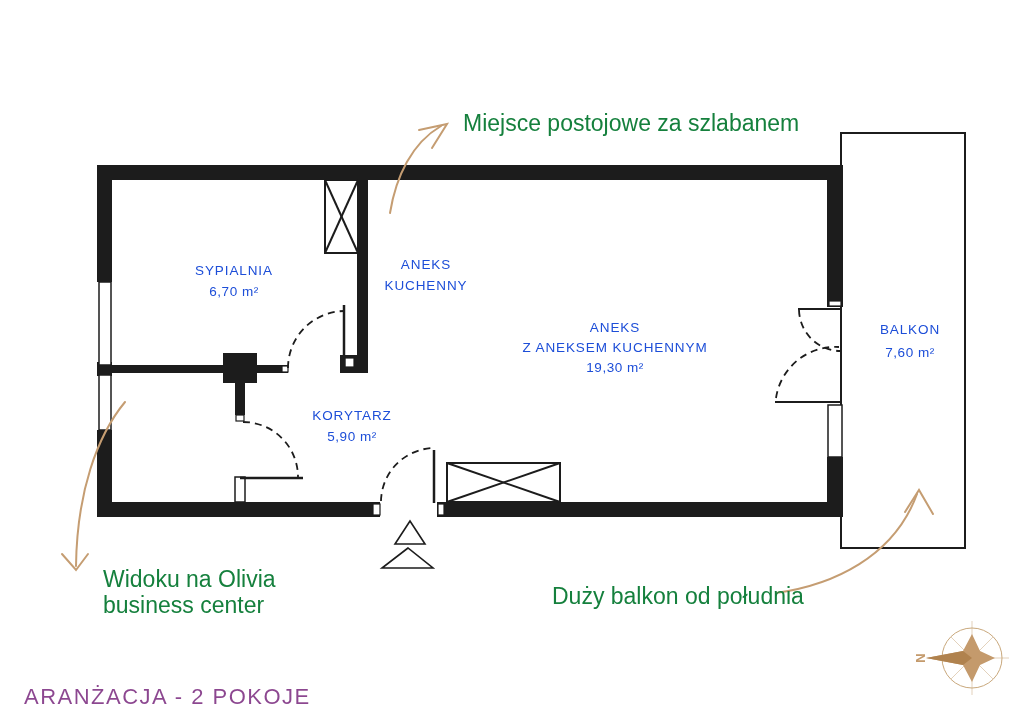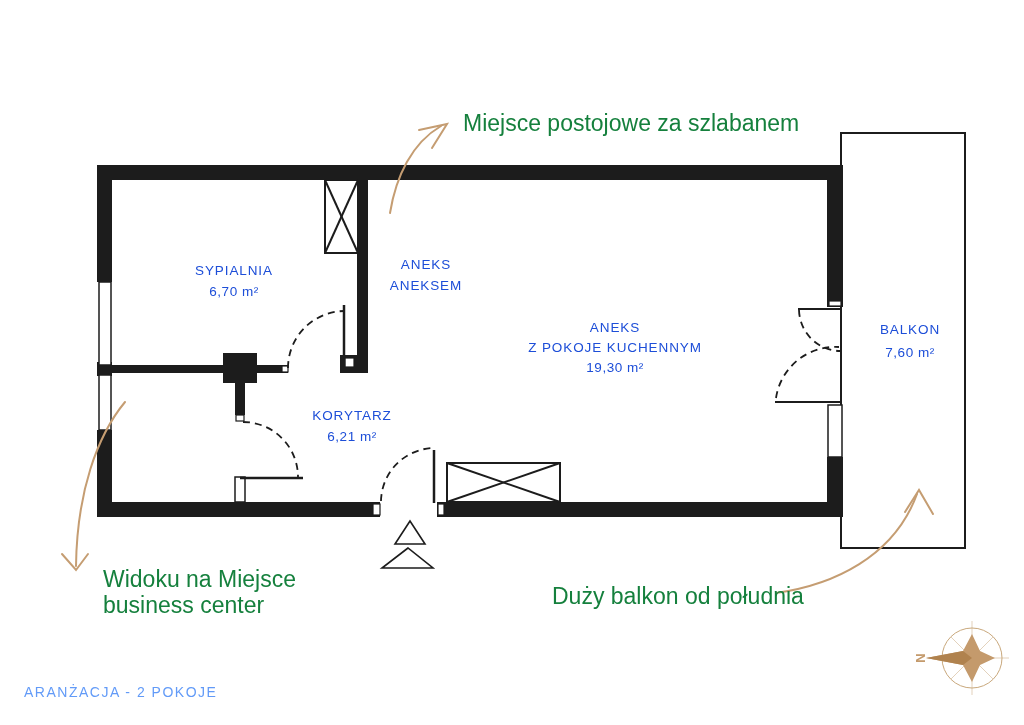--- a/index.html
+++ b/index.html
@@ -12,22 +12,22 @@
     position:absolute;text-align:center;color:#1d4ed8;
     font-size:13.5px;letter-spacing:.9px;line-height:21px;
     font-family:"Liberation Sans", sans-serif;
   }
   .room-label .area{letter-spacing:.5px;}
   .note{
     position:absolute;color:#15803d;font-size:23px;line-height:26px;
     font-family:"Liberation Sans", sans-serif;
   }
   .watermark{
-    position:absolute;left:24px;top:684px;color:#3b82f6;opacity:.8;
-    font-size:14px;letter-spacing:1.5px;white-space:nowrap;
+    position:absolute;left:24px;top:684px;color:#701a75;opacity:.8;
+    font-size:22px;letter-spacing:1.5px;white-space:nowrap;
   }
 </style>
 </head>
 <body>
 
 <div id="stage">
 
   <svg id="plan-svg" width="1024" height="725" viewBox="0 0 1024 725">
 
     <rect x="841" y="133" width="124" height="415" fill="#ffffff" stroke="#1c1c1c" stroke-width="2"></rect>
@@ -122,44 +122,44 @@
     </g>
   </svg>
 
   <div class="room-label" style="left:159px;top:260px;width:150px;">
     <span>SYPIALNIA</span><br>
     <span class="area">6,70 m²</span>
   </div>
 
   <div class="room-label" style="left:351px;top:254px;width:150px;">
     <span>ANEKS</span><br>
-    <span>ANEKSEM</span>
+    <span>KUCHENNY</span>
   </div>
 
   <div class="room-label" style="left:490px;top:318px;width:250px;line-height:20px;">
     <span>ANEKS</span><br>
-    <span>Z POKOJE KUCHENNYM</span><br>
+    <span>Z ANEKSEM KUCHENNYM</span><br>
     <span class="area">19,30 m²</span>
   </div>
 
 
   <div class="room-label" style="left:277px;top:405px;width:150px;">
     <span>KORYTARZ</span><br>
-    <span class="area">6,21 m²</span>
+    <span class="area">5,90 m²</span>
   </div>
 
   <div class="room-label" style="left:845px;top:318px;width:130px;line-height:23px;">
     <span>BALKON</span><br>
     <span class="area">7,60 m²</span>
   </div>
 
   <div class="note" style="left:463px;top:110px;">Miejsce postojowe za szlabanem</div>
 
   <div class="note" style="left:103px;top:566px;">
-    <span>Widoku na Miejsce</span><br>
+    <span>Widoku na Olivia</span><br>
     <span>business center</span>
   </div>
 
   <div class="note" style="left:552px;top:583px;">Duży balkon od południa</div>
 
   <div class="watermark">ARANŻACJA - 2 POKOJE</div>
 
 </div>
 
 </body></html>

